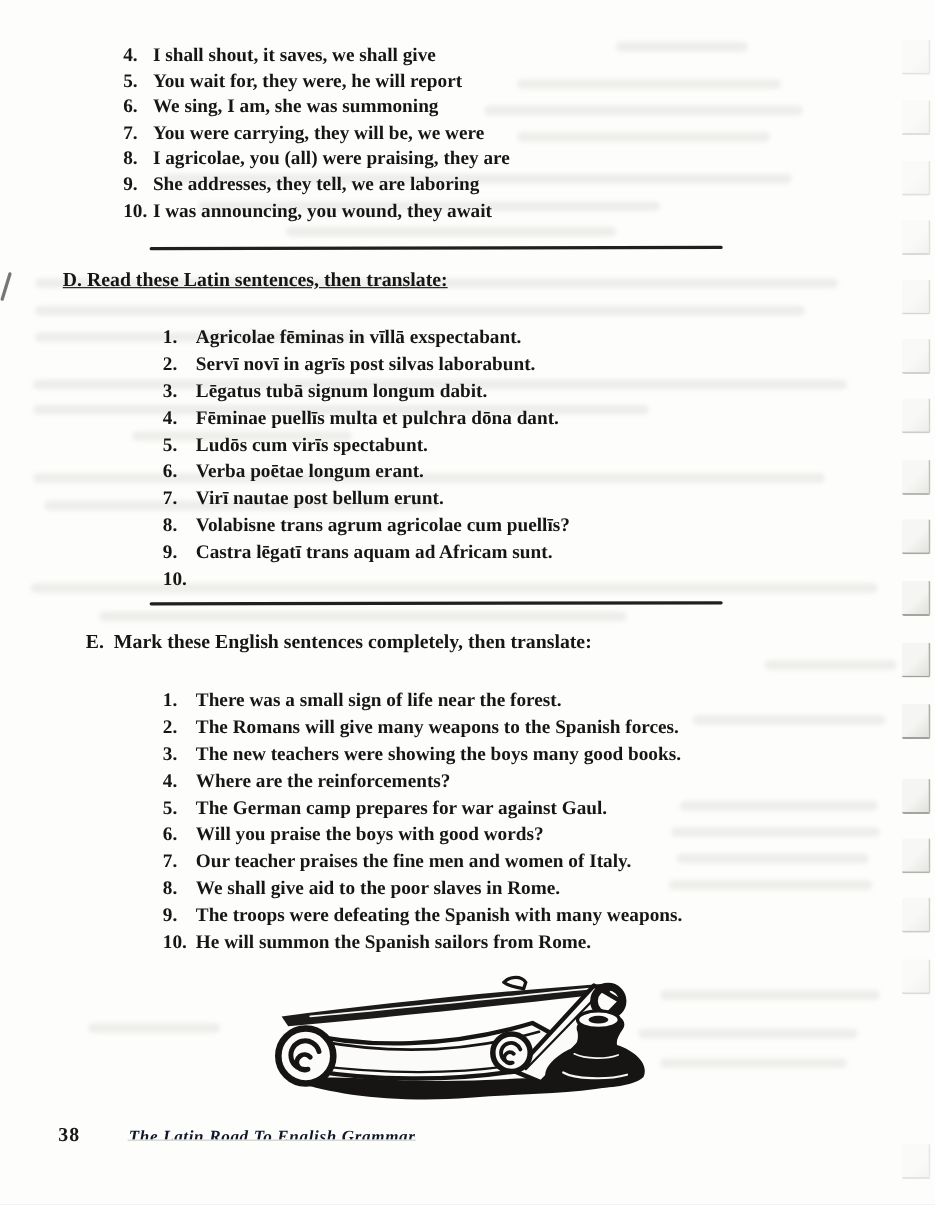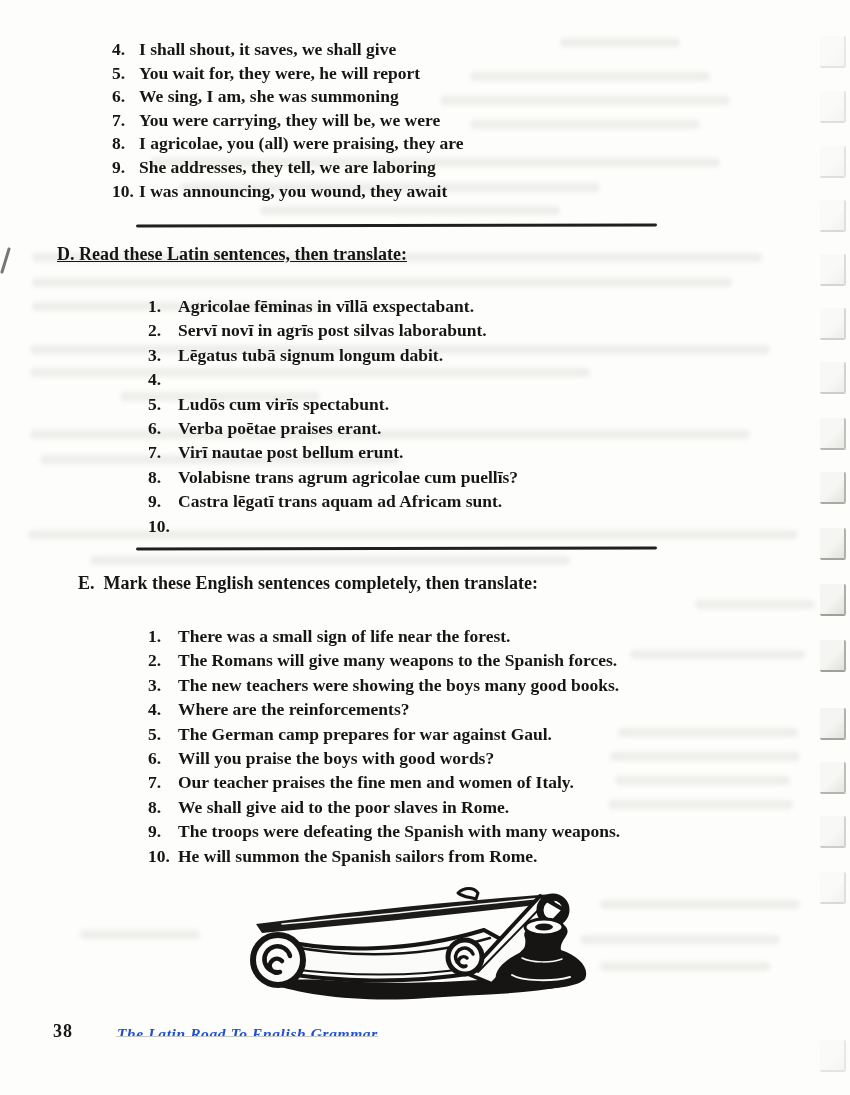--- a/index.html
+++ b/index.html
@@ -38,21 +38,21 @@
   #footer-page-number {
     position:absolute; top:1021px; left:53px;
     font-size:18px; font-weight:bold; letter-spacing:1px;
   }
   #footer-title-clip {
     position:absolute; top:1025px; left:117px; width:300px; height:11px;
     overflow:hidden;
   }
   #footer-title-clip span {
     font-size:15.5px; font-weight:bold; font-style:italic;
-    letter-spacing:0.6px; white-space:nowrap; color:#1d4ed8;margin-top:39px;
+    letter-spacing:0.6px; white-space:nowrap; color:#0f172a;margin-top:39px;
   }
   #footer-clip-line {
     position:absolute; top:1036px; left:116px; width:262px; height:1px;
     background:#c9c9c4;
   }
   
   .ghost {
     position:absolute; height:9px; background:#d9d9d4;
     opacity:.42; filter:blur(2px); border-radius:5px;
   }
@@ -178,30 +178,31 @@
         <span class="txt">Servī novī in agrīs post silvas laborabunt.</span>
       </li>
 
       <li>
         <span class="num">3.</span>
         <span class="txt">Lēgatus tubā signum longum dabit.</span>
       </li>
 
       <li>
         <span class="num">4.</span>
+        <span class="txt">Fēminae puellīs multa et pulchra dōna dant.</span>
       </li>
 
       <li>
         <span class="num">5.</span>
         <span class="txt">Ludōs cum virīs spectabunt.</span>
       </li>
 
       <li>
         <span class="num">6.</span>
-        <span class="txt">Verba poētae praises erant.</span>
+        <span class="txt">Verba poētae longum erant.</span>
       </li>
 
       <li>
         <span class="num">7.</span>
         <span class="txt">Virī nautae post bellum erunt.</span>
       </li>
 
       <li>
         <span class="num">8.</span>
         <span class="txt">Volabisne trans agrum agricolae cum puellīs?</span>

